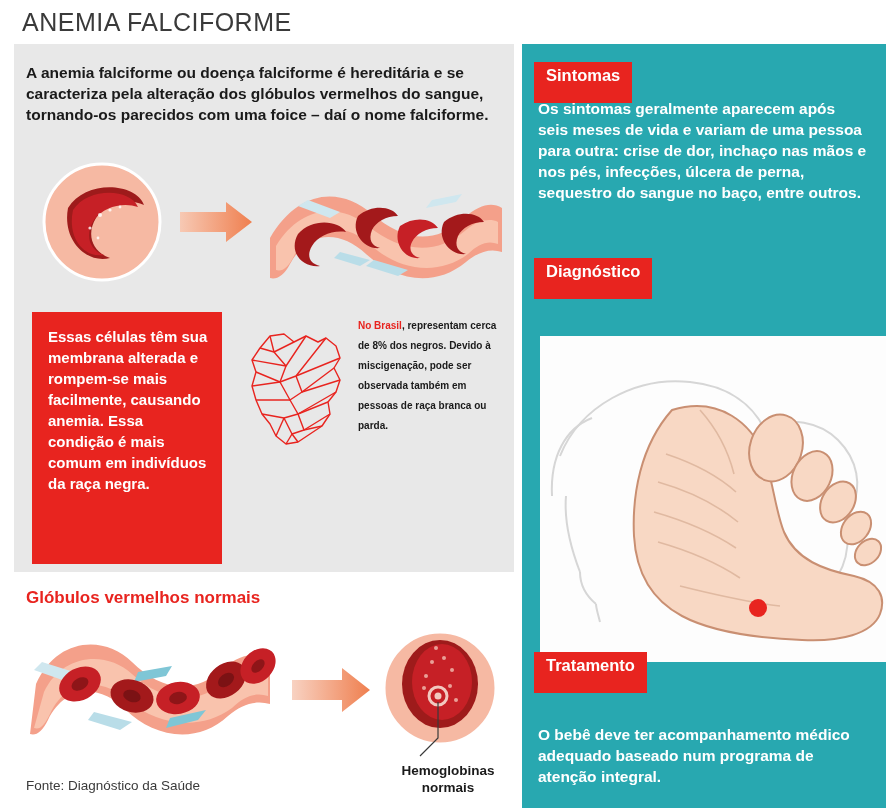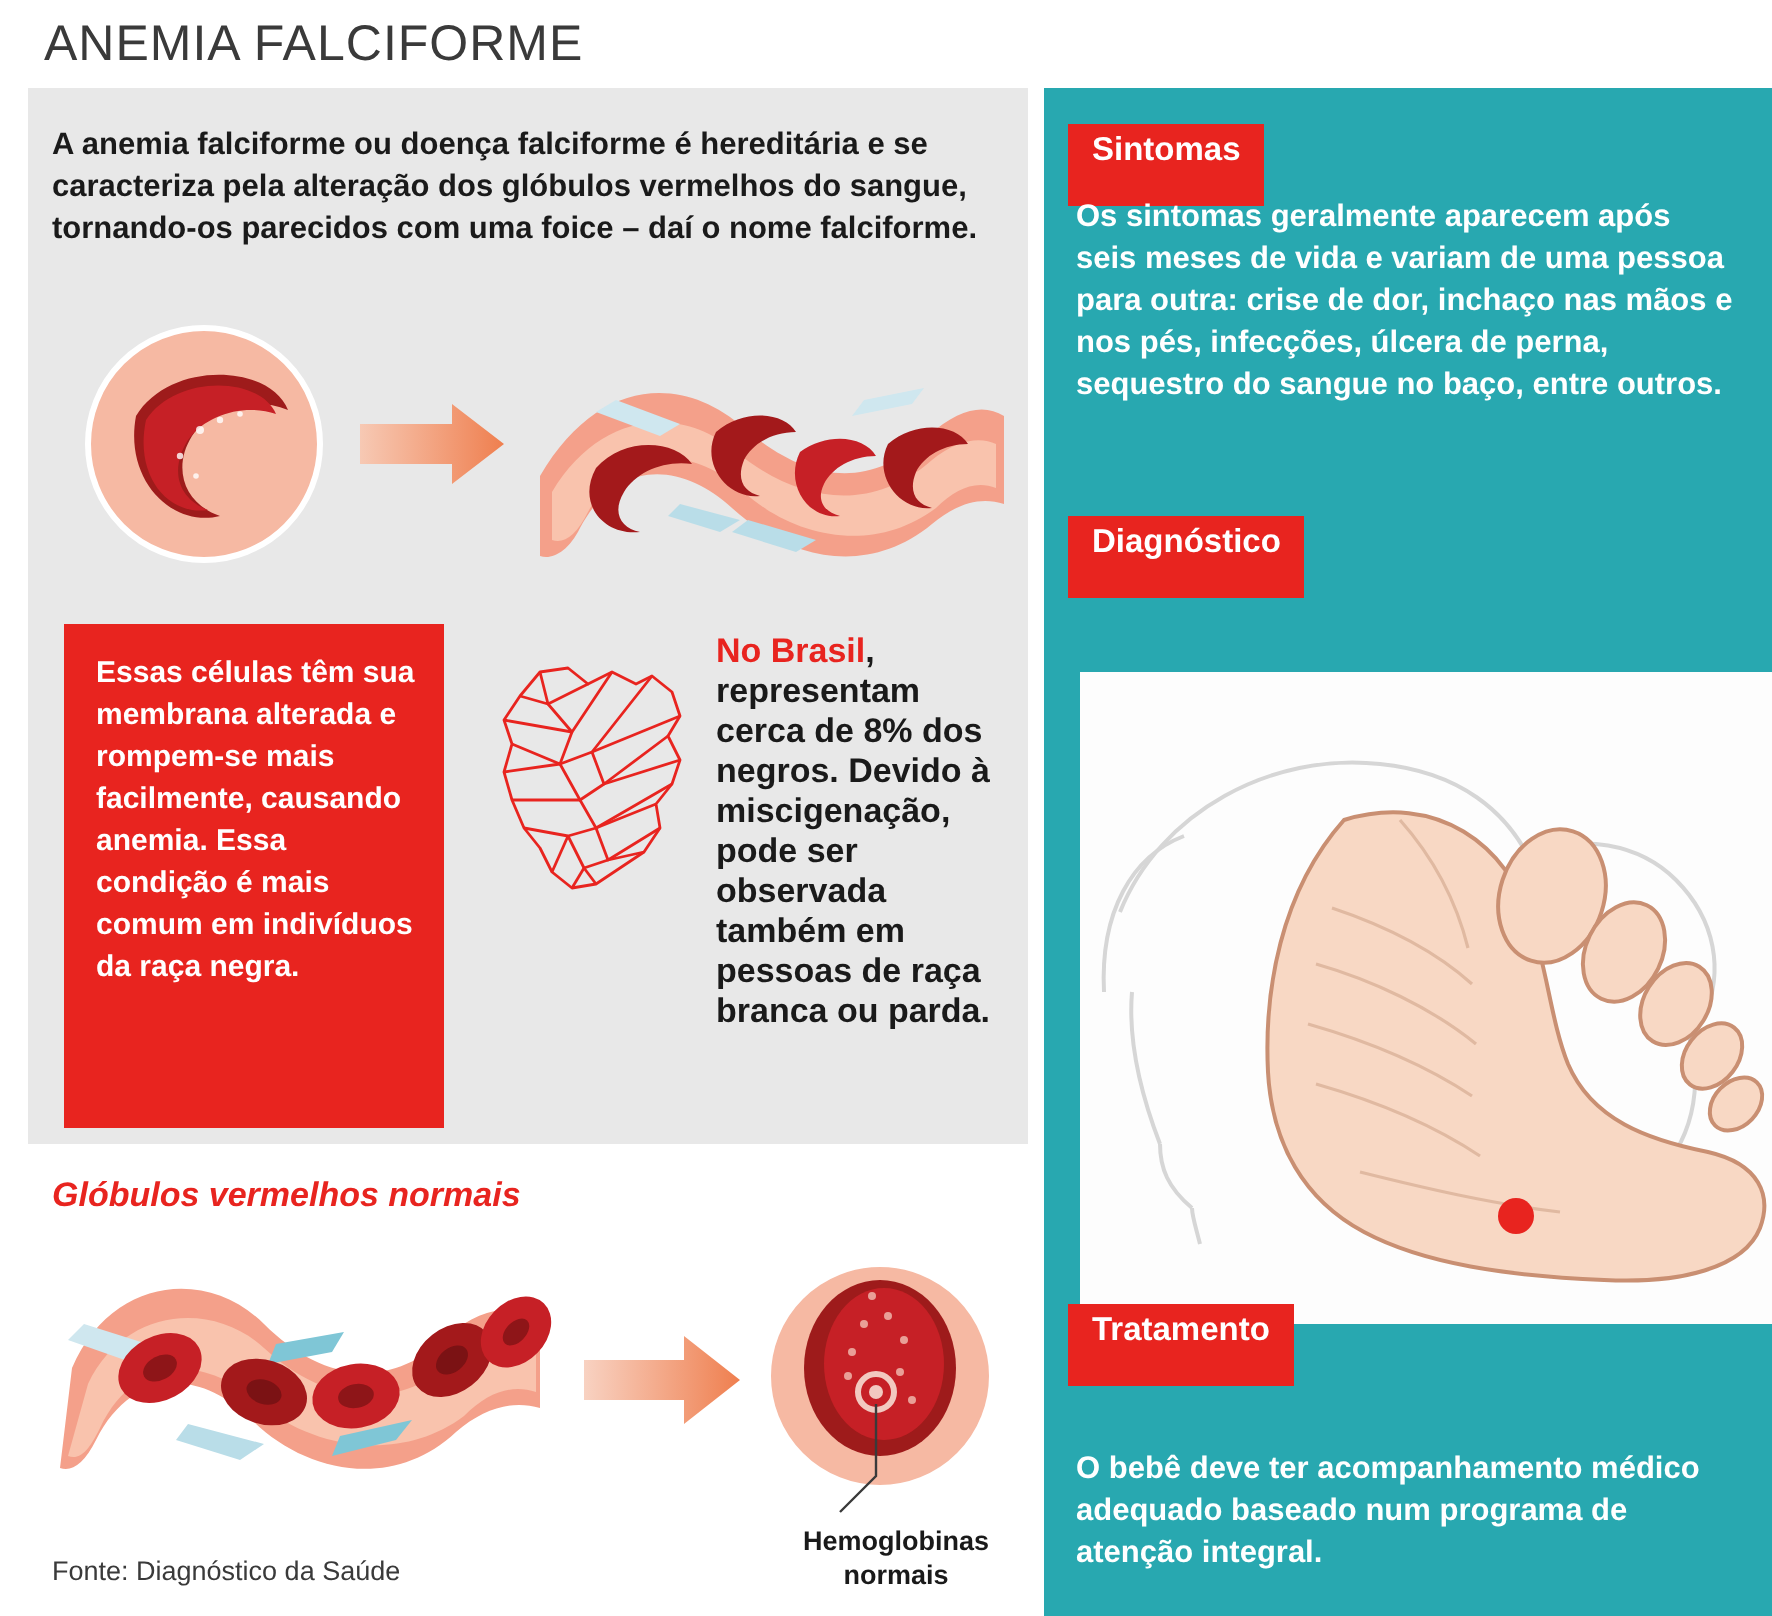--- a/index.html
+++ b/index.html
@@ -35,27 +35,27 @@
   
   .red-box{
     position:absolute;left:32px;top:312px;width:190px;height:252px;
     background:#e8241f;color:#fff;font-weight:bold;
     font-size:15px;line-height:21px;box-sizing:border-box;padding:14px 12px 10px 16px;
   }
 
   
   .brasil-text{
     position:absolute;left:358px;top:316px;width:140px;
-    font-size:17px;line-height:20px;color:#1a1a1a;font-weight:bold;
+    font-size:10px;line-height:20px;color:#1a1a1a;font-weight:bold;
   }
   .brasil-text .hl{color:#e8241f;}
 
   .normais-title{
     position:absolute;left:26px;top:588px;
-    font-size:17px;font-weight:bold;color:#e8241f;font-style:italic;
+    font-size:17px;font-weight:bold;color:#e8241f;
   }
 
   .hemo-label{
     position:absolute;left:388px;top:762px;width:120px;text-align:center;
     font-size:13.5px;line-height:17px;color:#1a1a1a;font-weight:bold;
   }
 
   .fonte{
     position:absolute;left:26px;top:778px;
     font-size:13.5px;color:#3a3a3a;

